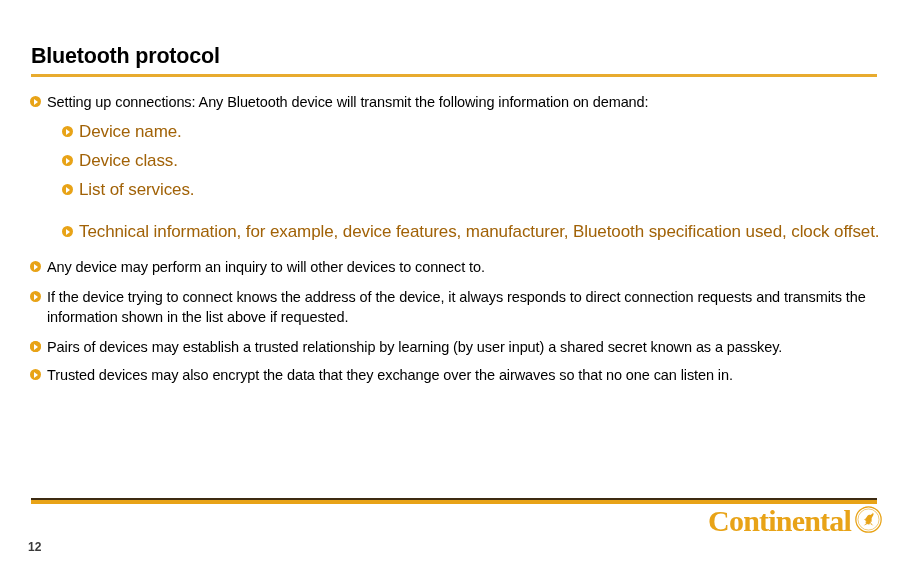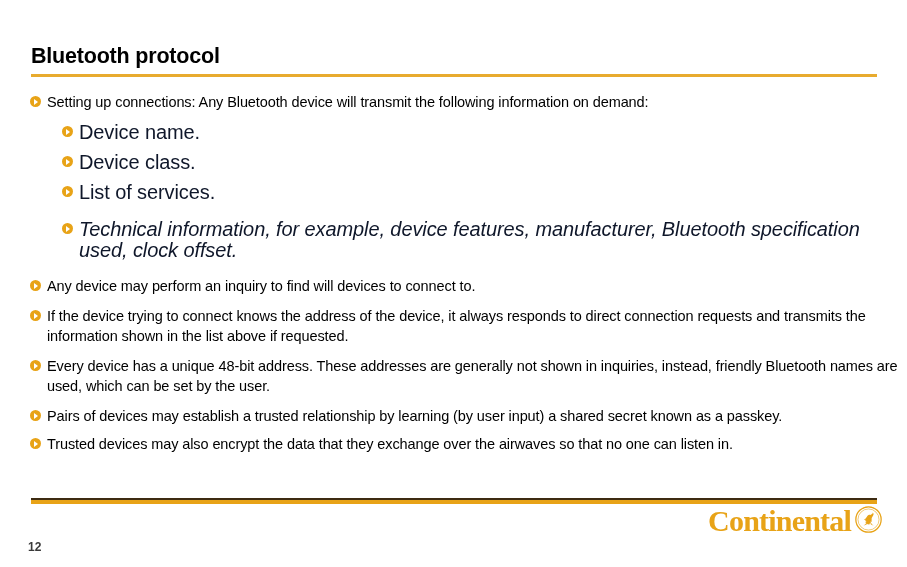--- a/index.html
+++ b/index.html
@@ -68,23 +68,23 @@
     line-height: 20px;
     color: #000000;
     letter-spacing: -0.1px;
   }
 
   
   .lvl2 {
     padding-left: 79px;
   }
   .lvl2 .btext {
-    font-size: 20px;
+    font-size: 17px;
     line-height: 20px;
-    color: #0f172a;
+    color: #a16207;
     letter-spacing: -0.1px;
   }
 
   
   .bgl {
     position: absolute;
     width: 11px;
     height: 11px;
     border-radius: 50%;
     background: #e8a317;
@@ -164,24 +164,24 @@
 
   <div class="title">Bluetooth protocol</div>
 
   <div class="title-rule"></div>
 
   <div class="body" id="body-list">
       <div class="bullet-row lvl1" style="margin-top: 0px;"><span class="bgl"></span><span class="btext">Setting up connections:  Any Bluetooth device will transmit the following information on demand:</span></div>
       <div class="bullet-row lvl2" style="margin-top: 10px;"><span class="bgl"></span><span class="btext">Device name.</span></div>
       <div class="bullet-row lvl2" style="margin-top: 9px;"><span class="bgl"></span><span class="btext">Device class.</span></div>
       <div class="bullet-row lvl2" style="margin-top: 9px;"><span class="bgl"></span><span class="btext">List of services.</span></div>
-      <div class="bullet-row lvl2" style="margin-top: 16px; font-style: italic;"><span class="bgl"></span><span class="btext">Technical information, for example, device features, manufacturer, Bluetooth specification used, clock offset.</span></div>
-      <div class="bullet-row lvl1" style="margin-top: 15px;"><span class="bgl"></span><span class="btext">Any device may perform an inquiry to find will devices to connect to.</span></div>
+      <div class="bullet-row lvl2" style="margin-top: 22px;"><span class="bgl"></span><span class="btext">Technical information, for example, device features, manufacturer, Bluetooth specification used, clock offset.</span></div>
+      <div class="bullet-row lvl1" style="margin-top: 15px;"><span class="bgl"></span><span class="btext">Any device may perform an inquiry to will other devices to connect to.</span></div>
       <div class="bullet-row lvl1" style="margin-top: 10px;"><span class="bgl"></span><span class="btext">If the device trying to connect knows the address of the device, it always responds to direct connection requests and transmits the information shown in the list above if requested.</span></div>
-      <div class="bullet-row lvl1" style="margin-top: 10px;"><span class="bgl"></span><span class="btext">Every device has a unique 48-bit address. These addresses are generally not shown in inquiries, instead, friendly Bluetooth names are used, which can be set by the user.</span></div>
+      <div class="bullet-row lvl1" style="margin-top: 10px;"><span class="bgl"></span></div>
       <div class="bullet-row lvl1" style="margin-top: 10px;"><span class="bgl"></span><span class="btext">Pairs of devices may establish a trusted relationship by learning (by user input) a shared secret known as a passkey.</span></div>
       <div class="bullet-row lvl1" style="margin-top: 8px;"><span class="bgl"></span><span class="btext">Trusted devices may also encrypt the data that they exchange over the airwaves so that no one can listen in.</span></div>
     </div>
 
   <div class="footer-rule-dark"></div>
   <div class="footer-rule-orange"></div>
 
   <div class="page-number">12</div>
 
   <div class="logo">

